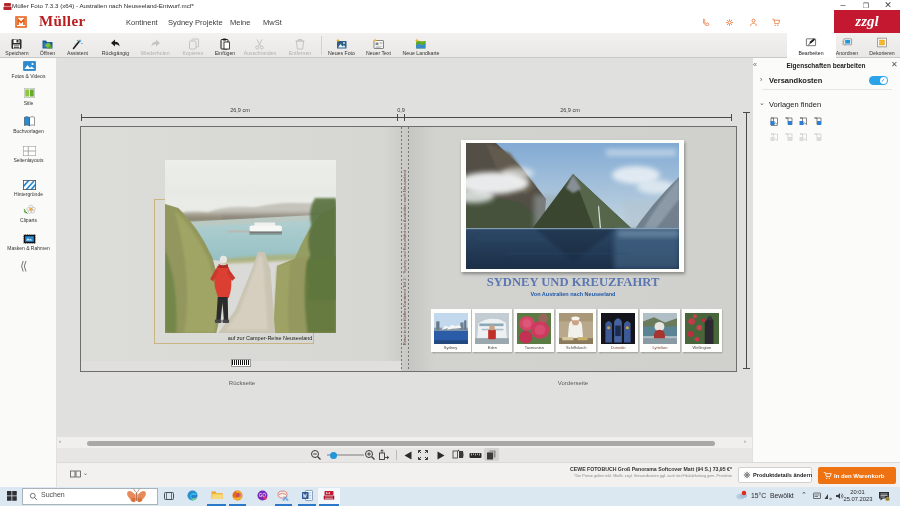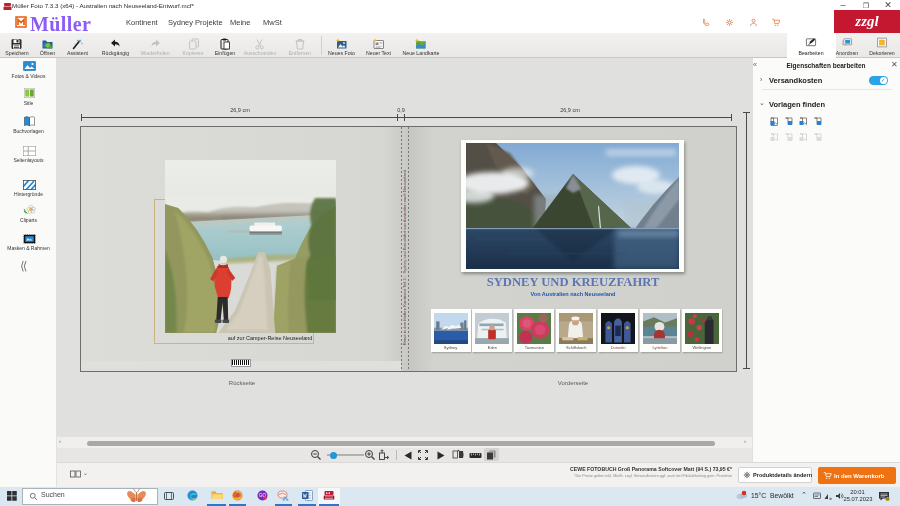--- a/index.html
+++ b/index.html
@@ -42,21 +42,21 @@
 <div class="abs" id="titletext">Müller Foto 7.3.3 (x64) - Australien nach Neuseeland-Entwurf.mcf*</div>
 <div class="abs winbtn" style="left:836px">–</div>
 <div class="abs winbtn" style="left:859px;font-size:7px">❐</div>
 <div class="abs winbtn" style="left:881px">✕</div>
 
 <div class="abs" id="menurow"></div>
 <svg class="abs" style="left:15px;top:16px" width="12" height="12" viewBox="0 0 24 24">
     <path d="M2 2h20v20H2z" fill="none" stroke="#e85d10" stroke-width="3"></path>
     <path d="M6 18V7l6 6 6-6v11" fill="none" stroke="#e85d10" stroke-width="3.4"></path>
   </svg>
-<div class="abs" style="left:30px;top:13px;font-family:'Liberation Serif',serif;font-weight:bold;font-size:20px;color:#8b5cf6;letter-spacing:0.4px">Müller</div>
+<div class="abs" style="left:39px;top:13px;font-family:'Liberation Serif',serif;font-weight:bold;font-size:15px;color:#b91c1c;letter-spacing:0.4px">Müller</div>
 <div class="abs menuitem" style="left:126px">Kontinent</div>
 <div class="abs menuitem" style="left:168px">Sydney Projekte</div>
 <div class="abs menuitem" style="left:230px">Meine</div>
 <div class="abs menuitem" style="left:263px">MwSt</div>
 
 <svg class="abs oicon" style="left:702px" width="9" height="9" viewBox="0 0 24 24">
     <path d="M4 3c2 0 3 1 3.5 3 .4 1.6-.5 2.5-1.5 3.2 1 2.6 3.2 4.8 5.8 5.8.7-1 1.6-1.9 3.2-1.5 2 .5 3 1.5 3 3.5 0 1.6-1.4 3-3.5 3C9 20 4 15 4 9.5 4 5 4 3 4 3z" fill="none" stroke="#ec8448" stroke-width="2.6"></path>
   </svg>
 <svg class="abs oicon" style="left:725px" width="9" height="9" viewBox="0 0 24 24">
     <circle cx="12" cy="12" r="4" fill="none" stroke="#ec8448" stroke-width="2.6"></circle>
@@ -465,21 +465,21 @@
 <div class="abs" id="rpanel"></div>
 <div class="abs" style="left:753px;top:61px;font-size:7px;color:#666">«</div>
 <div class="abs" style="left:770px;top:61.5px;width:112px;text-align:center;font-size:6.5px;font-weight:bold;color:#222">Eigenschaften bearbeiten</div>
 <div class="abs" style="left:891px;top:60px;font-size:8px;color:#555">✕</div>
 <div class="abs" style="left:760px;top:75.5px;font-size:7px;color:#555">›</div>
 <div class="abs" style="left:769px;top:76px;font-size:7.5px;font-weight:bold;color:#222">Versandkosten</div>
 <div class="abs" style="left:869px;top:75.5px;width:19px;height:9px;border-radius:5px;background:#2ba3e8"></div>
 <div class="abs" style="left:879.5px;top:76.5px;width:7px;height:7px;border-radius:50%;background:#fff;font-size:5px;color:#2ba3e8;text-align:center;line-height:7px;font-weight:bold">✓</div>
 <div class="abs" style="left:762px;top:89px;width:130px;height:1px;background:#e6e6e4"></div>
 <div class="abs" style="left:759px;top:99px;font-size:7px;color:#555">⌄</div>
-<div class="abs" style="left:769px;top:100px;font-size:7.5px;font-weight:bold;color:#222">Vorlagen finden</div>
+<div class="abs" style="left:769px;top:100px;font-size:7.5px;font-weight:normal;color:#222">Vorlagen finden</div>
 <svg class="abs" style="left:770px;top:117px" width="54" height="10" viewBox="0 0 108 20">
 <g stroke="#555" fill="#fff" stroke-width="1.4">
       <path d="M2,2 h13 v13 l-4,-3 -4,3 v-13 z M2,2 v15 h13"></path>
       <path d="M31,2 h13 v13 l-4,-3 -4,3 v-13 z"></path>
       <path d="M60,2 h13 v13 l-4,-3 -4,3 v-13 z"></path>
       <path d="M89,2 h13 v13 l-4,-3 -4,3 v-13 z"></path>
     </g>
 <rect x="1" y="8" width="8" height="8" fill="#2b7fd4"></rect>
     <rect x="36" y="8" width="8" height="8" fill="#2b7fd4"></rect>
     <rect x="59" y="8" width="8" height="8" fill="#2b7fd4"></rect>

